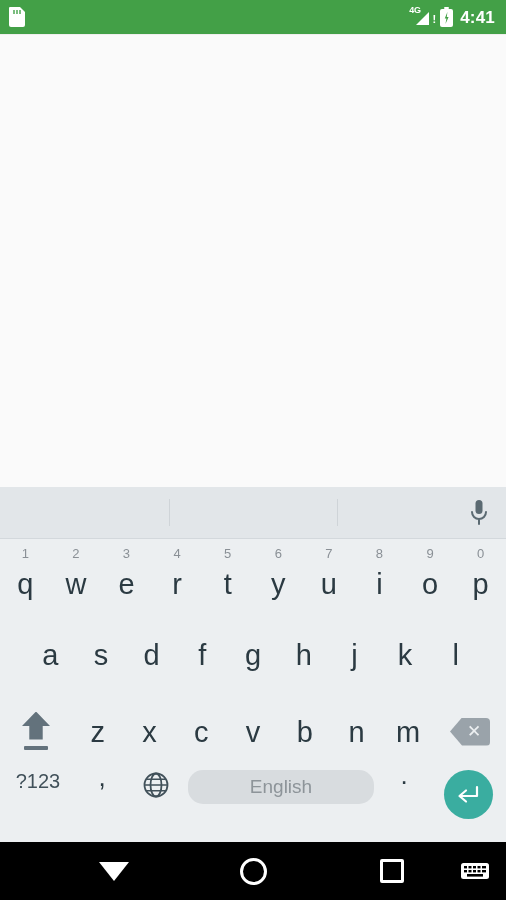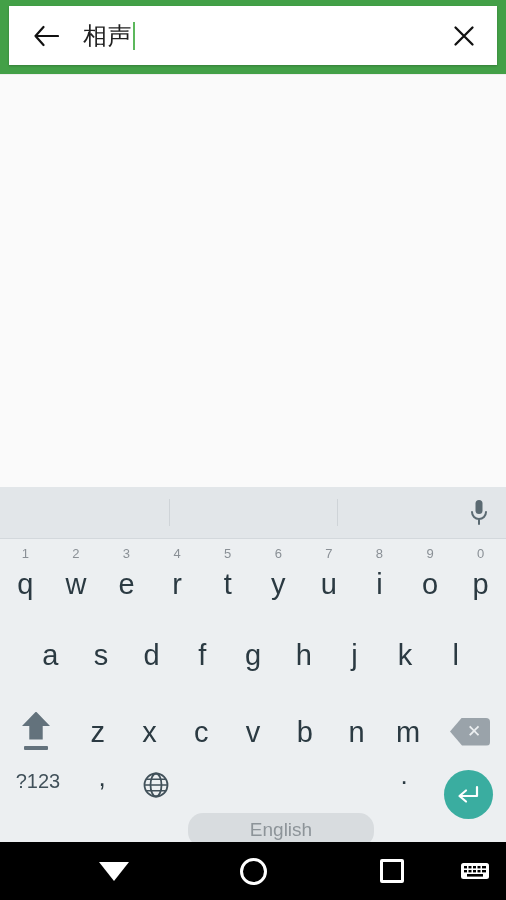--- a/index.html
+++ b/index.html
@@ -203,21 +203,21 @@
   
   .krow.r4 { height:72px; align-items:flex-start; }
   .key-sym { flex:0 0 76px; display:flex; align-items:center; justify-content:center; cursor:pointer; }
   .key-sym .glyph { font-size:20px; color:#41515a; }
   .key-comma { flex:0 0 52px; display:flex; align-items:flex-end; justify-content:center; padding-bottom:20px; cursor:pointer; }
   .key-comma .glyph { font-size:26px; color:#2b3a42; line-height:14px; }
   .key-globe { flex:0 0 56px; display:flex; align-items:center; justify-content:center; cursor:pointer; }
   .key-space { flex:1 1 auto; display:flex; align-items:center; justify-content:center; cursor:pointer; padding:0 4px; }
   .spacebar {
     width:100%; height:34px; background:#d8dcdf; border-radius:15px;
-    display:flex; align-items:center; justify-content:center;margin-top:43px;
+    display:flex; align-items:center; justify-content:center;
   }
   .spacebar span { font-size:19px; color:#8d9499; }
   .key-period { flex:0 0 52px; display:flex; align-items:flex-end; justify-content:center; padding-bottom:22px; cursor:pointer; }
   .key-period .glyph { font-size:26px; color:#2b3a42; line-height:10px; }
   .key-enter { flex:0 0 76px; display:flex; align-items:center; justify-content:center; cursor:pointer; }
   .enter-circle {
     width:49px; height:49px; border-radius:50%; background:#3aada0;
     display:flex; align-items:center; justify-content:center;
   }
 
@@ -238,39 +238,42 @@
   .nav-kbd { position:absolute; left:458px; width:34px; height:34px; top:12px; }
   .tri-down { width:0;height:0;border-left:15px solid transparent;border-right:15px solid transparent;border-top:19px solid #ffffff; }
   .circle-o { width:27px;height:27px;border:3px solid #ffffff;border-radius:50%; }
   .square-o { width:24px;height:24px;border:3px solid #ffffff;border-radius:2px; }
 </style>
 </head>
 <body>
 
 <div id="screen">
 
-
-  <div class="appbar">
-    <div class="searchcard">
-      <div class="back-arrow">
-        <svg width="26" height="22" viewBox="0 0 26 22" aria-hidden="true">
-          <path d="M10.5 2 L2.5 11 L10.5 20 M2.5 11 L25 11" stroke="#111" stroke-width="2.2" fill="none" stroke-linecap="round" stroke-linejoin="round"></path>
-        </svg>
-      </div>
-      <div class="query-wrap">
-        <span class="query-text">相声</span>
-        <span class="caret"></span>
-      </div>
-      <div class="clear-x">
-        <svg width="24" height="24" viewBox="0 0 24 24" aria-hidden="true">
-          <path d="M3.5 3.5 L20.5 20.5 M20.5 3.5 L3.5 20.5" stroke="#111" stroke-width="2.3" stroke-linecap="round"></path>
-        </svg>
-      </div>
+  <div class="statusbar">
+    <div class="sb-left">
+      <div class="sd-icon">
+        <div class="body"></div>
+          <div class="pins"></div>
+      </div>
+    </div>
+    <div class="sb-right">
+      <div class="signal-wrap">
+        <span class="net-label">4G</span>
+        <span class="sig-tri"></span>
+        <span class="sig-excl">!</span>
+      </div>
+      <div class="battery">
+        <div class="cap"></div>
+          <div class="shell"></div>
+          <div class="bolt"></div>
+      </div>
+      <span class="clock">4:41</span>
     </div>
   </div>
+
 
   <div class="content"></div>
 
   <div class="keyboard">
 
     <div class="suggestion-strip">
       <div class="sugg-slot"></div>
       <div class="sugg-slot">
           <span class="sugg-div"></span>
         </div>

